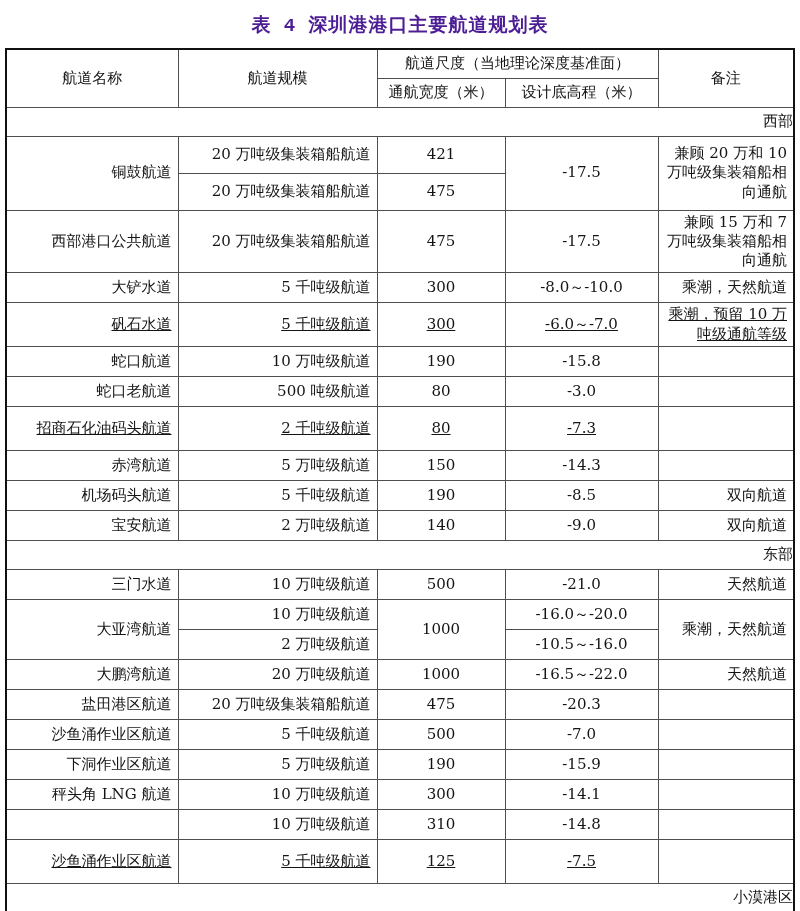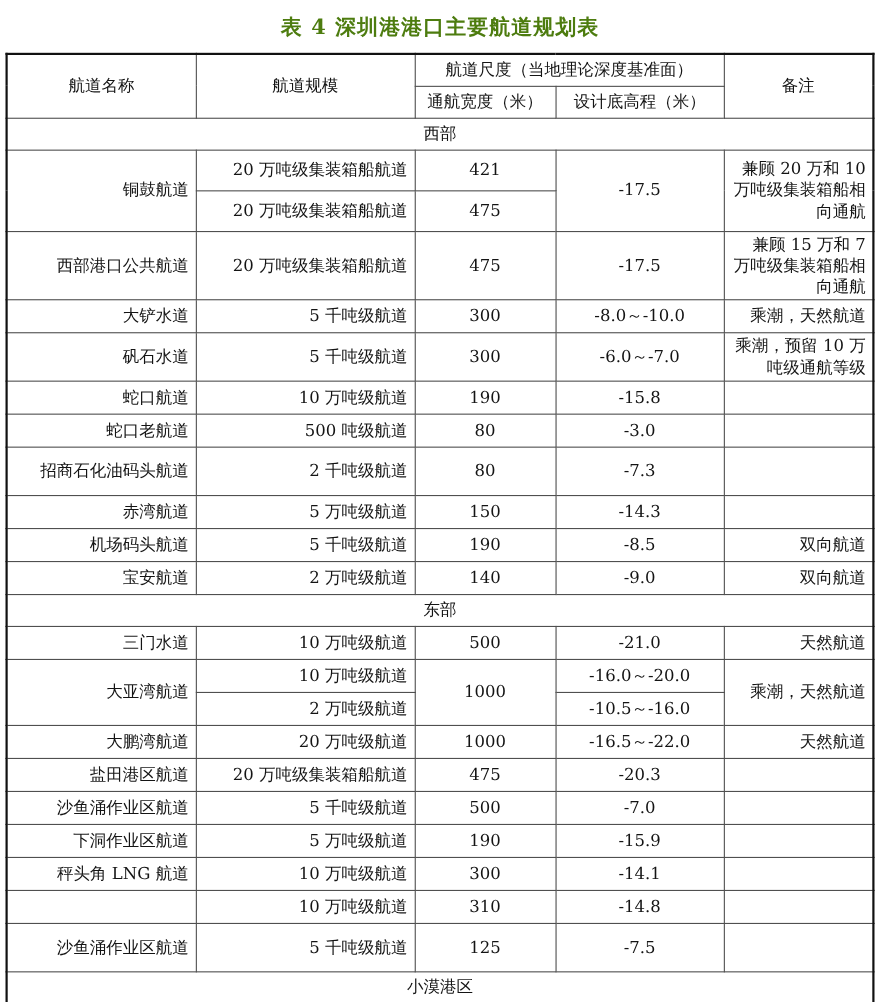--- a/index.html
+++ b/index.html
@@ -1,20 +1,20 @@
 <!DOCTYPE html>
 <html><head>
 <meta charset="utf-8">
 <style>
   html,body{margin:0;padding:0;background:#ffffff;}
   body{width:800px;font-family:"DejaVu Serif","Liberation Serif",serif;color:#141414;}
   .page{width:800px;padding:4px 0 6px 0;}
   .doc-title{
-    text-align:center;font-weight:bold;font-size:19px;color:#4d7c0f;
-    margin:8px 0 10px 0;letter-spacing:1px;
+    text-align:center;font-weight:bold;font-size:19px;color:#4c1d95;
+    margin:8px 0 10px 0;letter-spacing:1px;font-family:Liberation Mono, monospace;
   }
   table.plan{
     border-collapse:collapse;table-layout:fixed;
     width:788px;margin:0 auto;
     font-size:15px;
     border:2px solid #111;
   }
   col.c-name{width:172px;}
   col.c-scale{width:199px;}
   col.c-width{width:128px;}
@@ -25,24 +25,24 @@
     padding:2px 6px;
     vertical-align:middle;
     line-height:1.28;
     overflow:hidden;
     word-break:break-all;
   }
   thead th{font-weight:normal;text-align:center;border-bottom:1px solid #4f4f4f;}
   thead tr{height:29px;}
   td.cell-name,td.cell-scale,td.cell-remark{text-align:right;}
   td.cell-width,td.cell-depth{text-align:center;margin-left:16px;}
-  tr.section-row td{text-align:center;height:26px;padding:1px 0;}
+  tr.section-row td{text-align:right;height:26px;padding:1px 0;}
   tr.r29{height:30px;}
   tr.r36{height:37px;}
-  tr.r43{height:44px;}
+  tr.r43{height:44px;text-decoration:underline;}
   tr.r58{height:58px;}
 </style>
 </head>
 <body>
 
 <div class="page">
 
   <div class="doc-title">表 4  深圳港港口主要航道规划表</div>
 
   <table class="plan">

